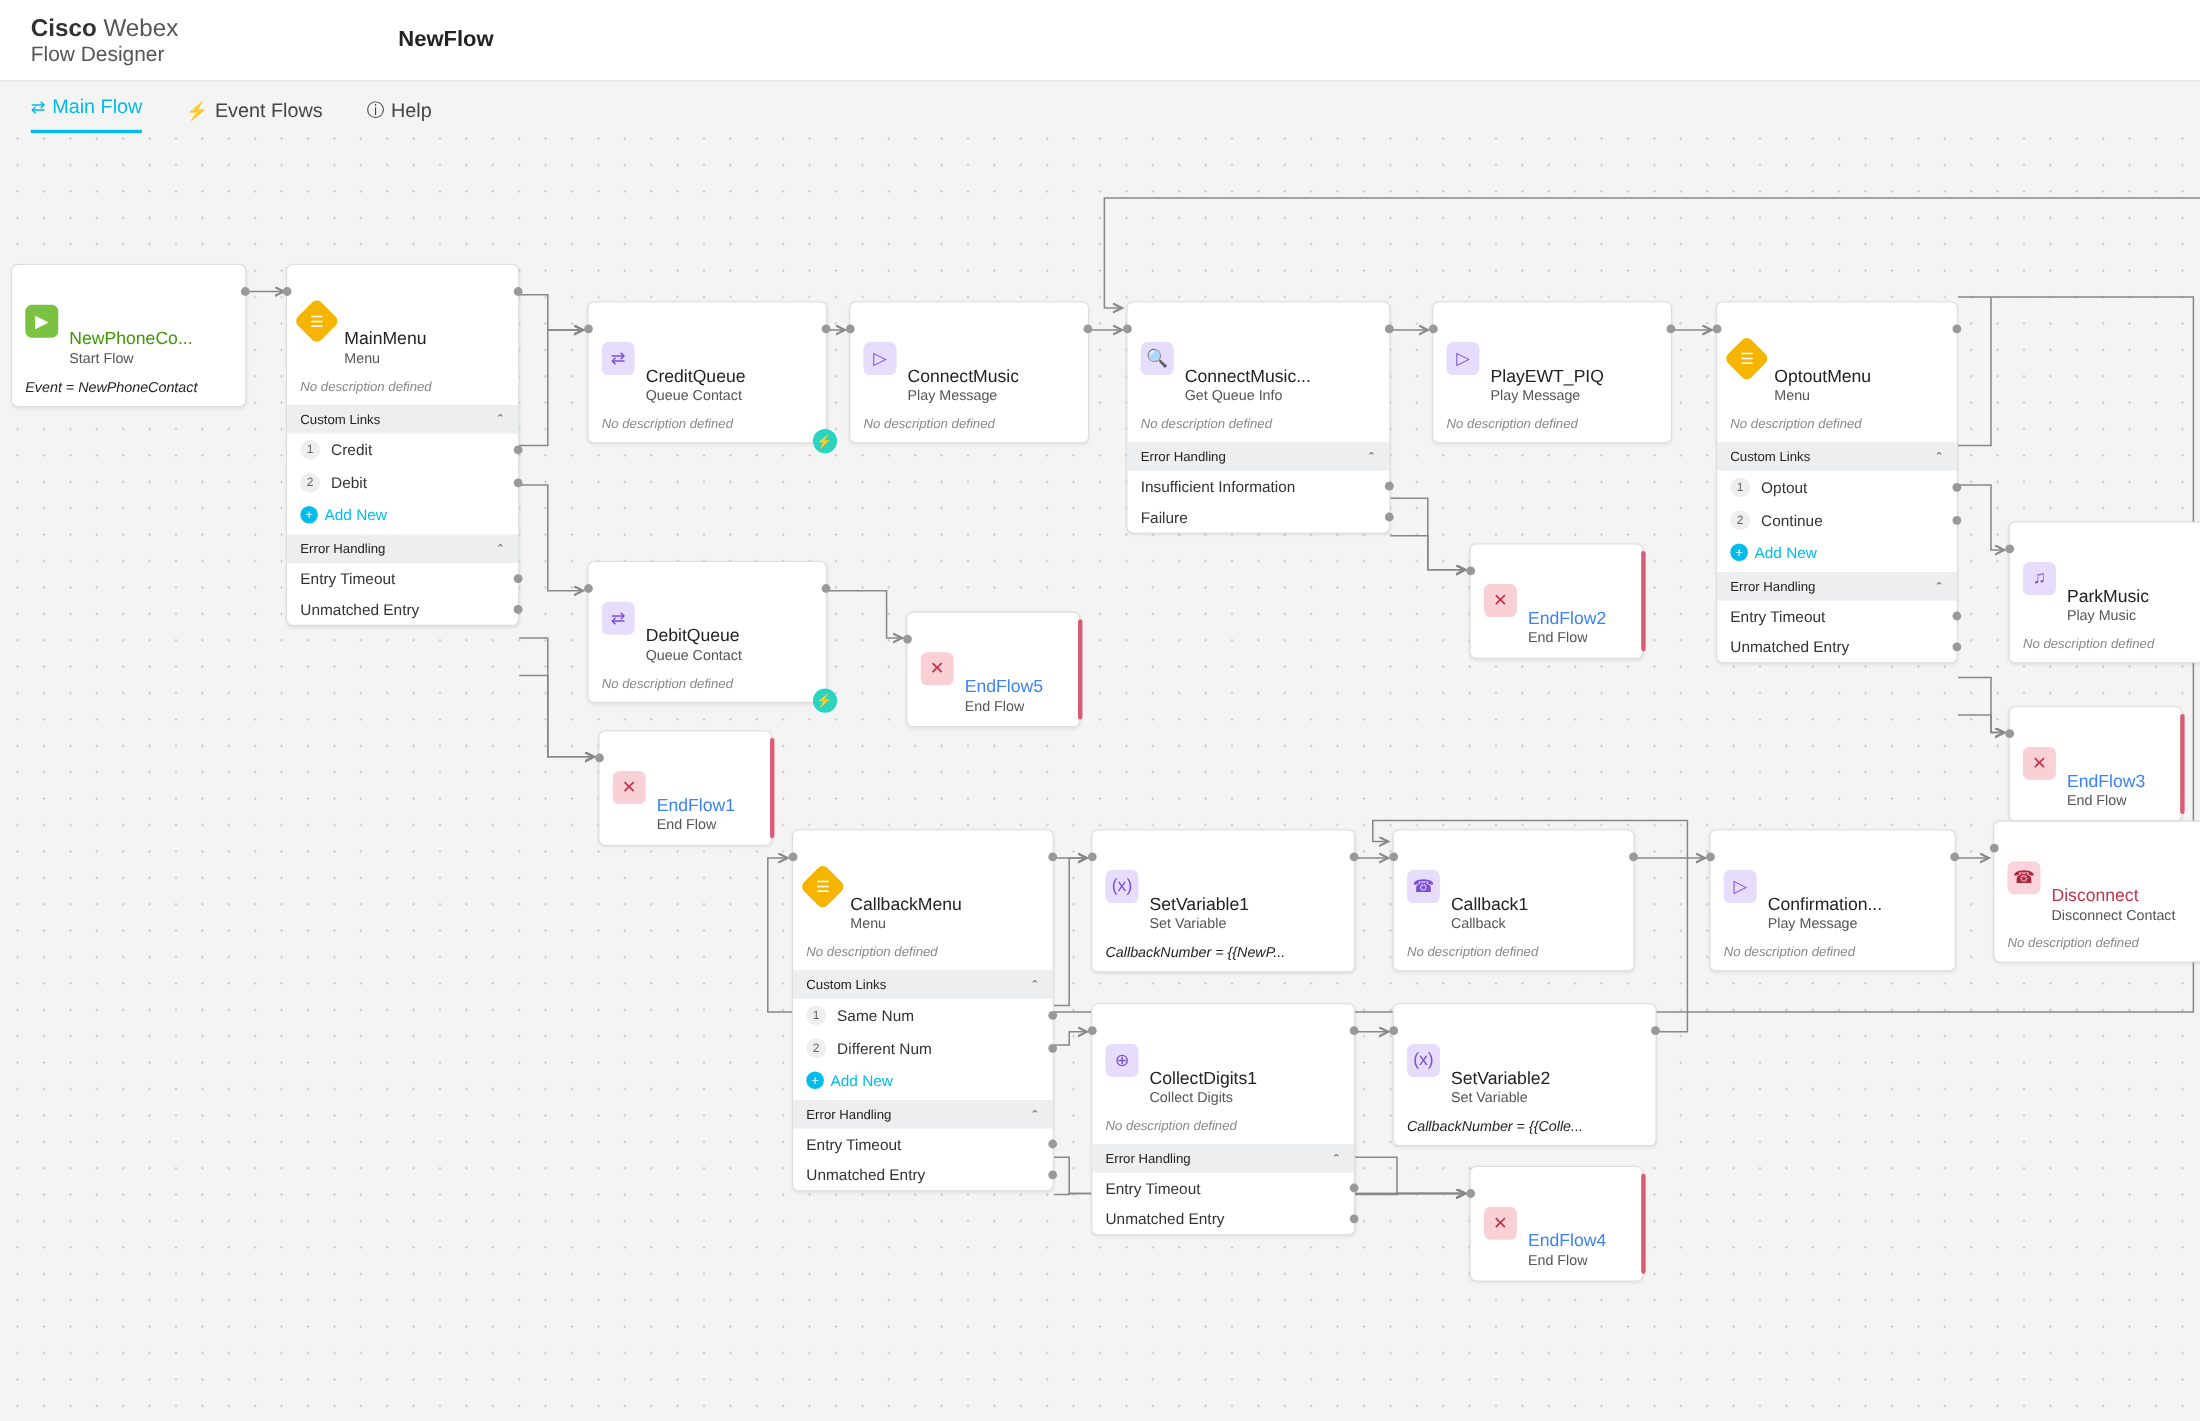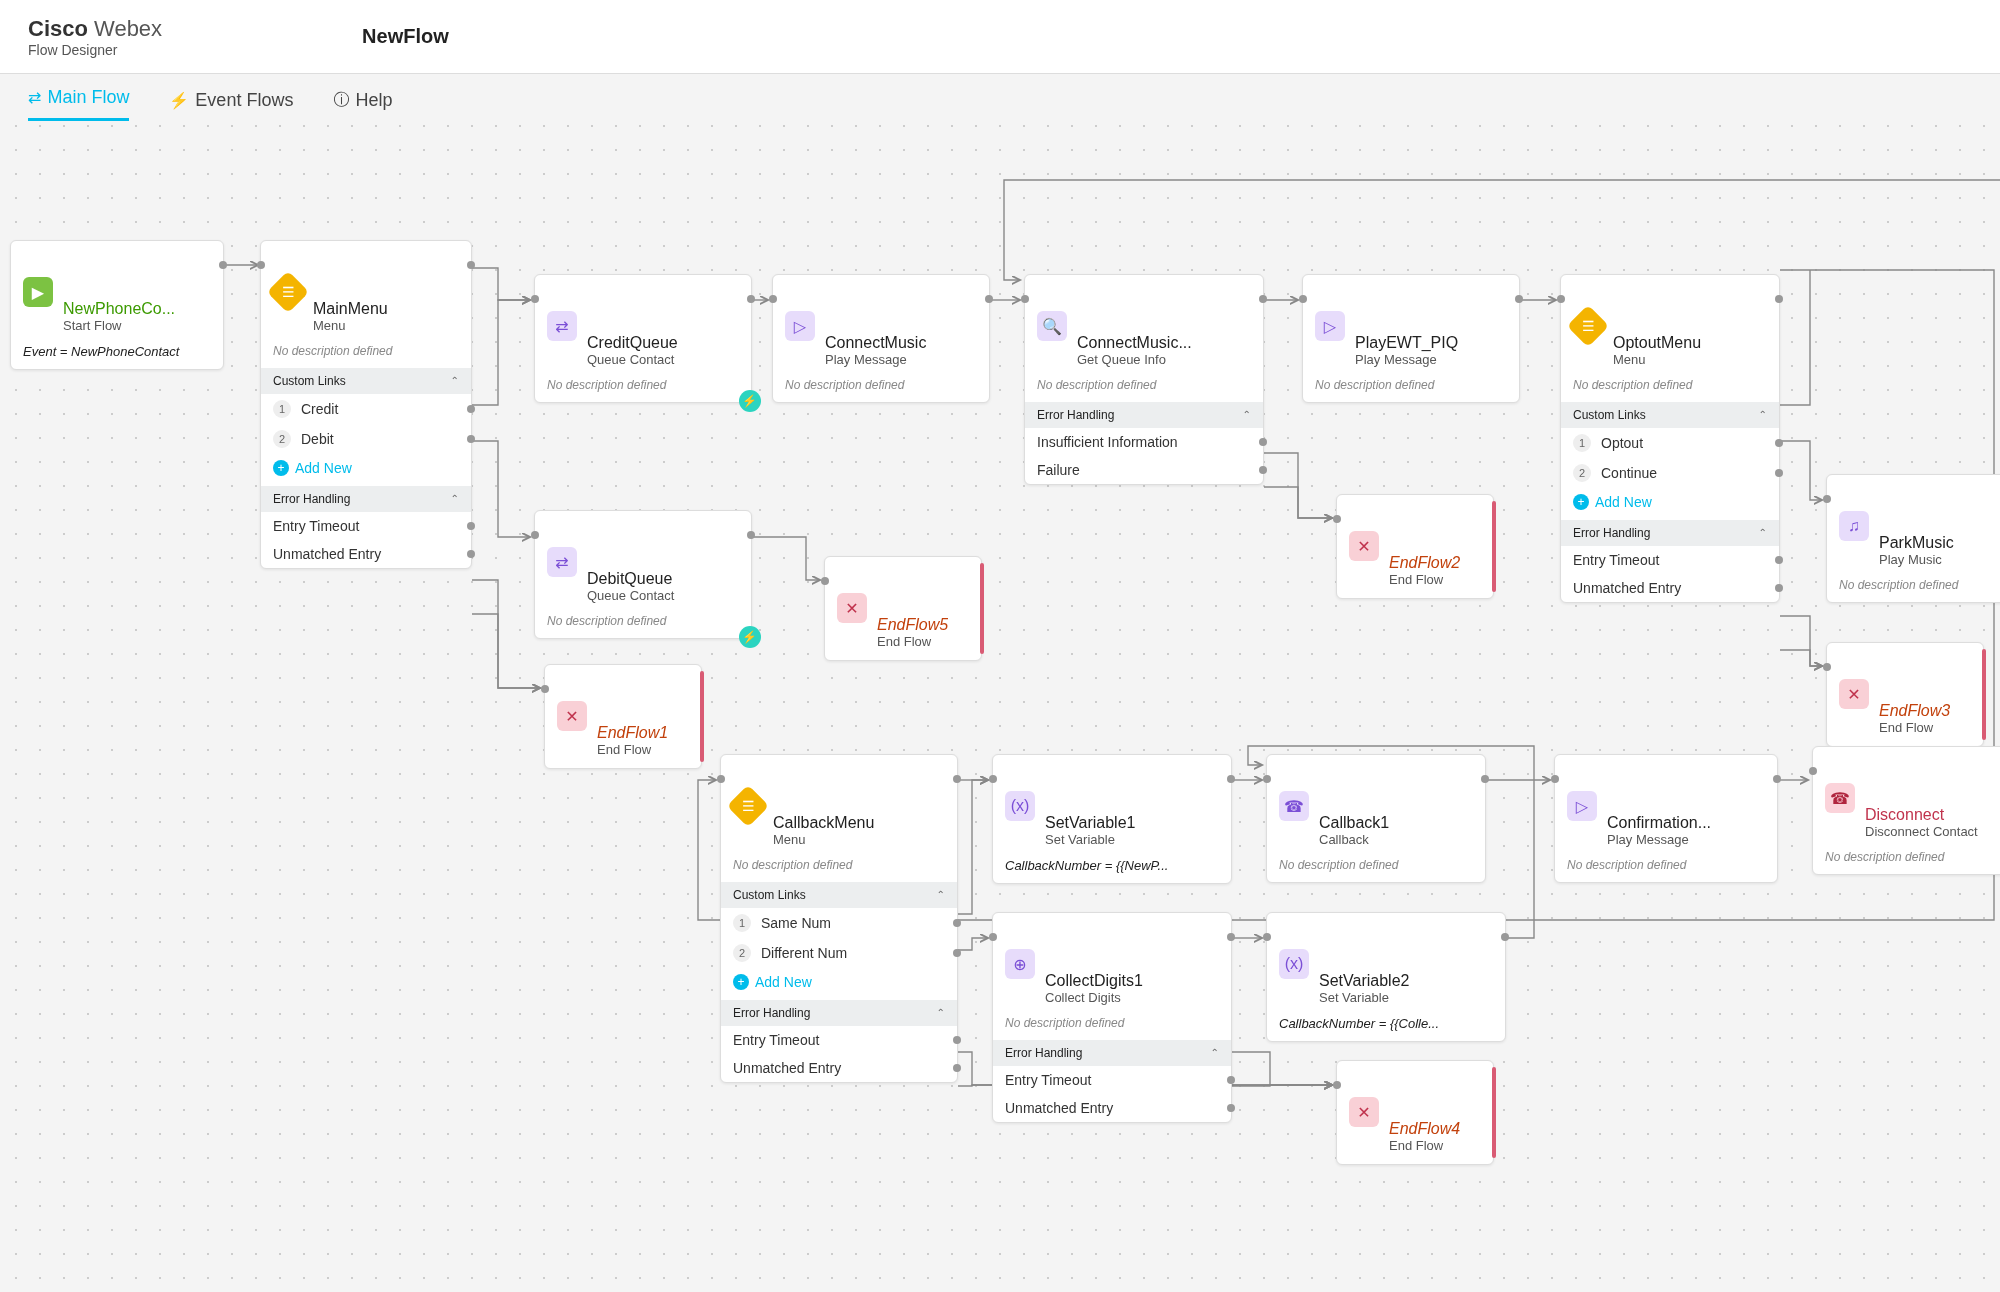--- a/index.html
+++ b/index.html
@@ -3,21 +3,21 @@
 <meta charset="utf-8">
 <style>
 * { box-sizing: border-box; margin: 0; padding: 0; font-family: -apple-system, BlinkMacSystemFont, "Segoe UI", Arial, sans-serif; }
 body { background: #f4f4f4; width: 2000px; height: 1292px; position: relative; overflow: hidden; }
 
 
 .header { height: 74px; background: #fff; border-bottom: 1px solid #ddd; display: flex; align-items: center; padding: 0 28px; }
 .brand { display: flex; flex-direction: column; }
 .brand .top { font-size: 22px; color: #555; }
 .brand .top b { font-weight: 700; color: #333; }
-.brand .sub { font-size: 14px; color: #555; }
+.brand .sub { font-size: 19px; color: #555; }
 .flow-name { font-size: 20px; font-weight: 600; color: #222; margin-left: 200px; }
 
 
 .tabs { height: 48px; display: flex; align-items: flex-end; padding: 0 28px; gap: 40px; border-bottom: 1px solid transparent; }
 .tab { display: flex; align-items: center; gap: 6px; font-size: 18px; color: #444; padding-bottom: 10px; cursor: pointer; }
 .tab.active { color: #00bceb; border-bottom: 3px solid #00bceb; }
 .tab .ico { font-size: 16px; }
 
 
 .canvas { position: absolute; inset: 110px 0 0 0; background:
@@ -47,21 +47,21 @@
 .ic-pu  { background:#e7dcfb; color:#7b4fd6; }
 .ic-pk  { background:#f9d0d6; color:#c0334d; }
 .ic-pkd { background:#fbd3da; color:#b0253e; }
 .ic-g-badge { position:absolute; width:22px; height:22px; border-radius:50%; background:#2bd4c0; color:#fff; font-size:12px; display:flex; align-items:center; justify-content:center; right:-10px; bottom:-10px; }
 
 .node .port-l, .node .port-r { position:absolute; width:8px; height:8px; border-radius:50%; background:#999; top:20px; }
 .node .port-l { left:-4px; }
 .node .port-r { right:-4px; }
 .row .port-r { position:absolute; right:-4px; top:50%; transform:translateY(-50%); width:8px; height:8px; border-radius:50%; background:#999; }
 
-.end .title { color:#c2410c;font-style:italic; }
+.end .title { color:#3b82f6; }
 .end-bar { position:absolute; right:-3px; top:6px; bottom:6px; width:4px; background:#d95b74; border-radius:2px; }
 .disc .title { color:#c0334d; }
 
 .start .icon { background:#7cc242; color:#fff; }
 .start .title { color:#3c9a00; }
 </style>
 </head>
 <body>
 
 <div class="header">

